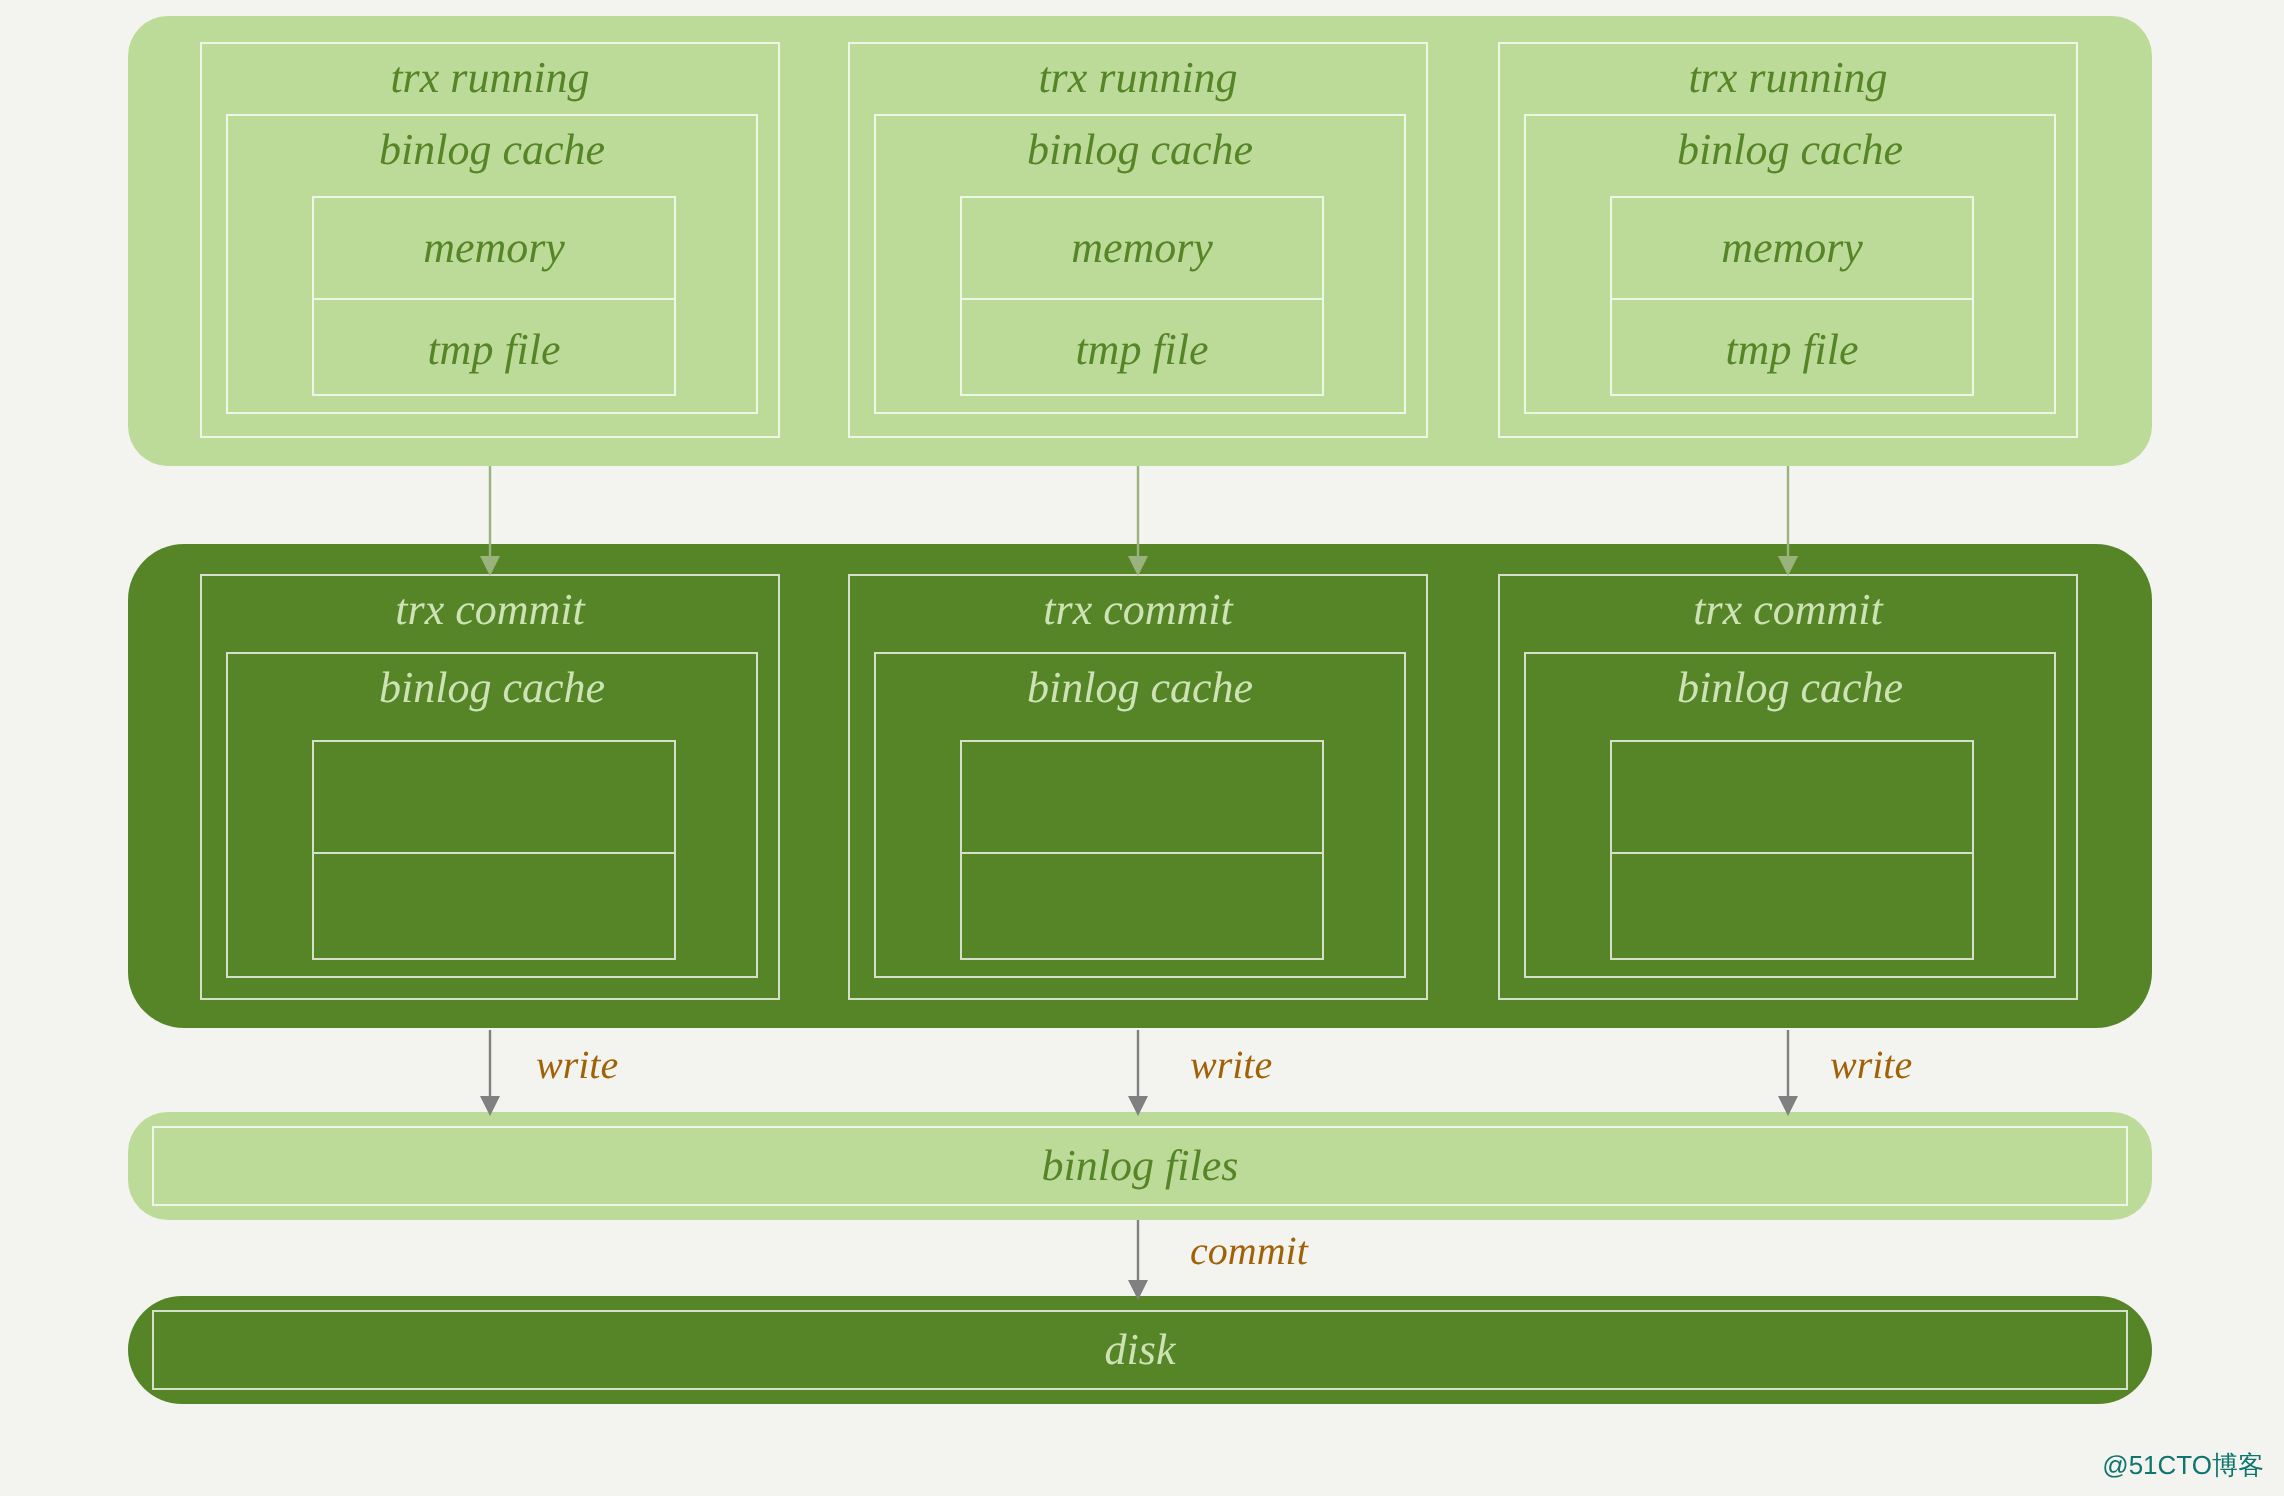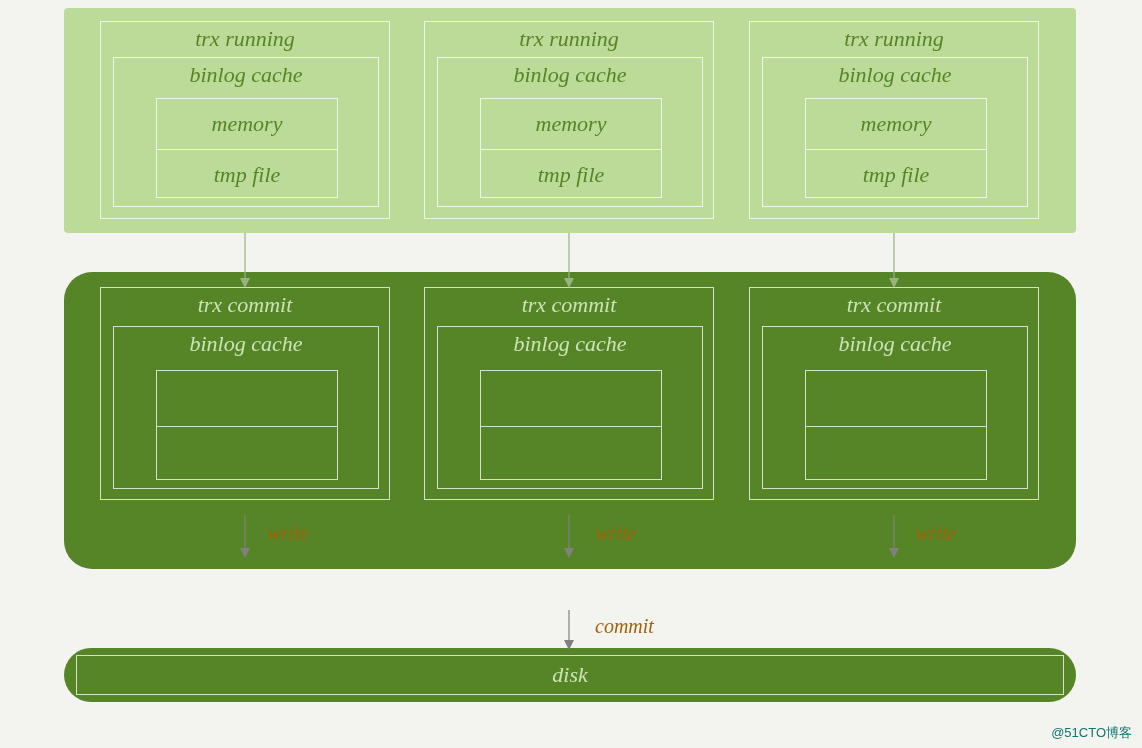--- a/index.html
+++ b/index.html
@@ -15,21 +15,21 @@
     height: 748px;
     position: relative;
   }
   .stage {
     position: relative;
     width: 1142px;
     height: 748px;
   }
   .light-container {
     background: #bcda98;
-    border-radius: 4px;
+    border-radius: 20px;
   }
   .dark-container {
     background: #568528;
     border-radius: 28px;
   }
   .border-box {
     border: 1px solid rgba(255,255,255,0.75);
   }
   .lbl {
     color: #568528;
@@ -86,21 +86,21 @@
   }
   .cell { height:50px; display:flex; align-items:center; justify-content:center; }
   .cell + .cell { border-top:1px solid rgba(255,255,255,0.75); }
 
   
   #commit-container {
     position: absolute;
     left: 64px;
     top: 272px;
     width: 1012px;
-    height: 297px;
+    height: 242px;
     padding-left: 10px;
   }
   .trx-commit {
     position: absolute;
     width: 290px;
     height: 213px;
     top: 15px;
   }
   .trx-commit .title {
     position: absolute;
@@ -241,20 +241,23 @@
       <div class="binlog-cache-dark border-box">
         <div class="lbl-light title">binlog cache</div>
         <div class="empty-stack border-box">
           <div class="empty-cell"></div>
           <div class="empty-cell"></div>
         </div>
       </div>
     </div>
   </div>
 
+  <div id="files-container" class="light-container">
+    <div id="files-box" class="border-box lbl">binlog files</div>
+  </div>
 
   <div id="disk-container" class="dark-container">
     <div id="disk-box" class="border-box lbl-light">disk</div>
   </div>
 
   <div class="connector" style="position:absolute; left:268px; top:522px;">write</div>
   <div class="connector" style="position:absolute; left:595px; top:522px;">write</div>
   <div class="connector" style="position:absolute; left:915px; top:522px;">write</div>
 
   <div class="connector" style="position:absolute; left:595px; top:615px;">commit</div>

